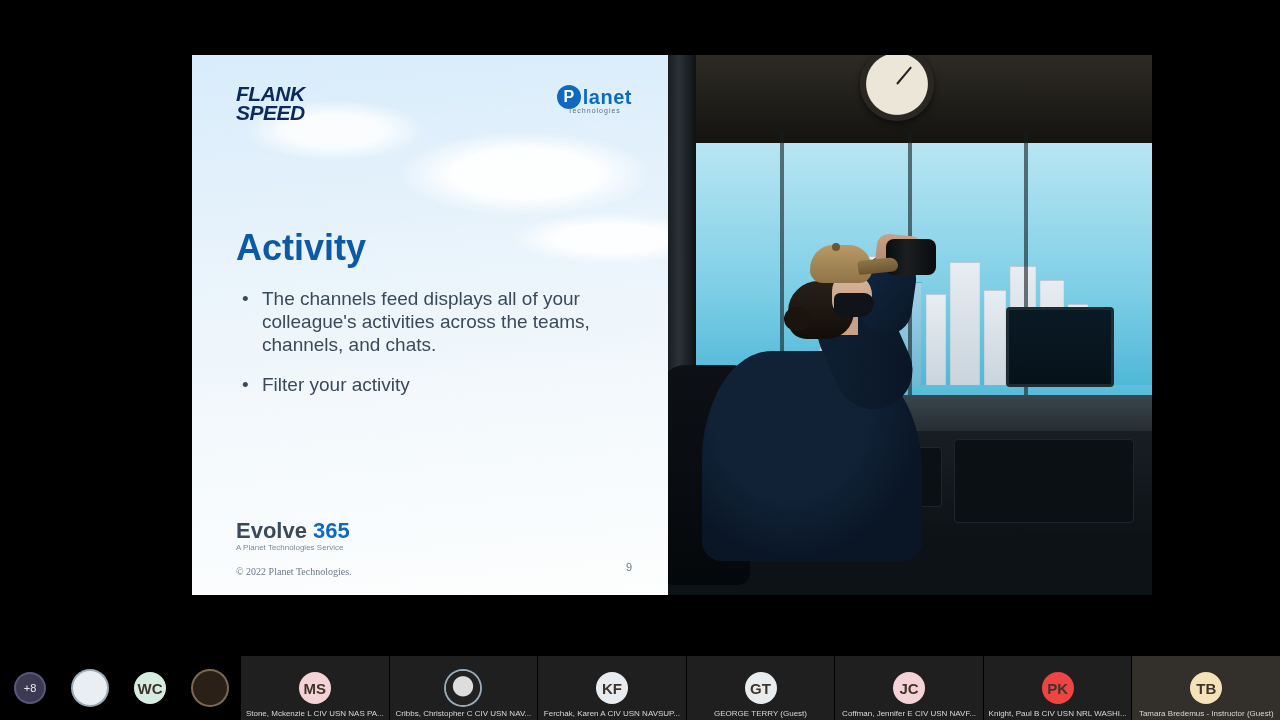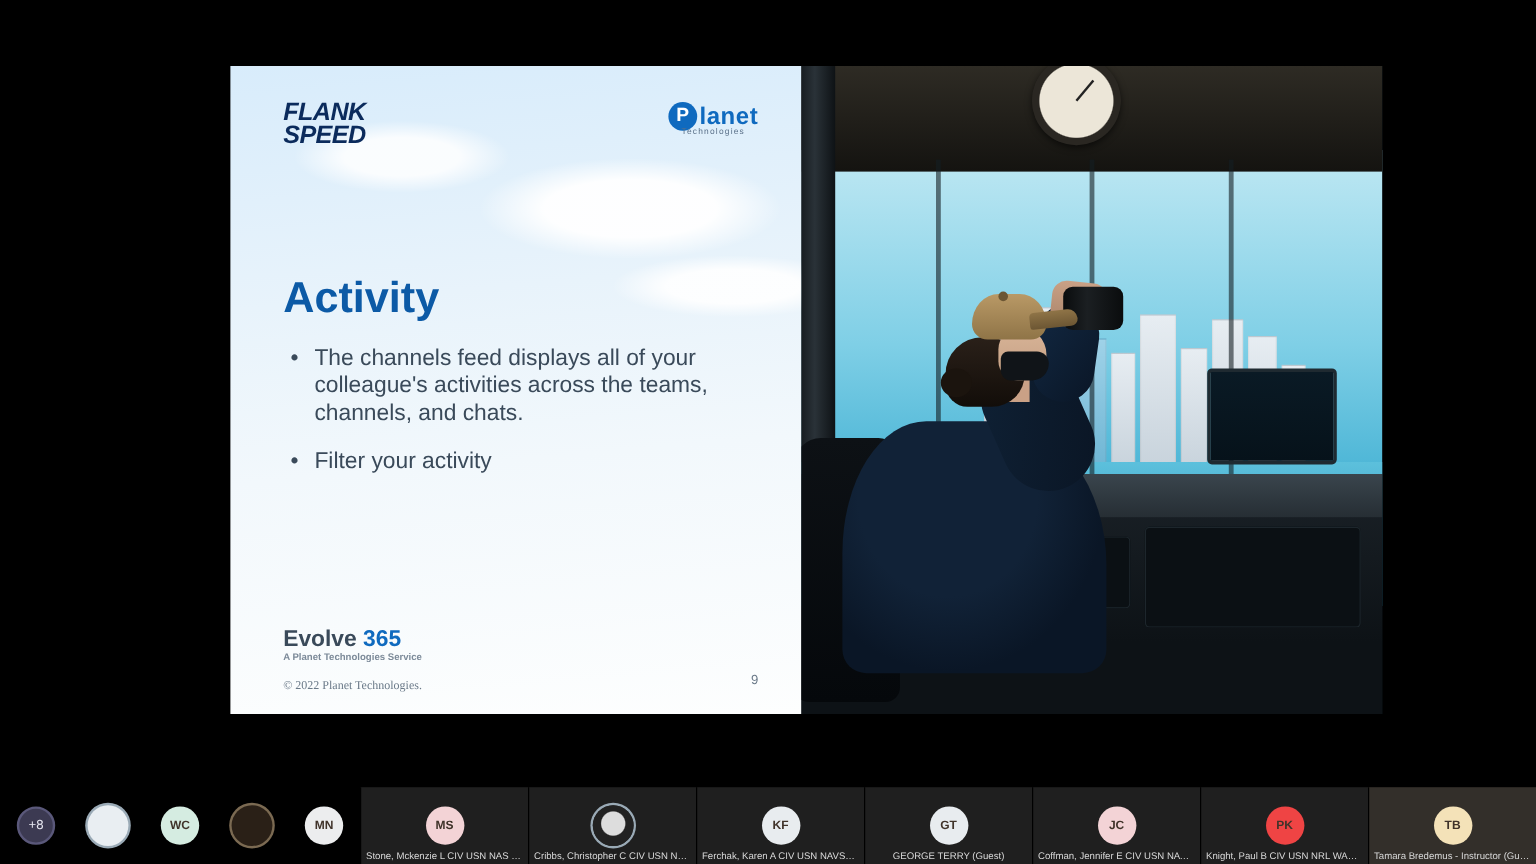--- a/index.html
+++ b/index.html
@@ -54,23 +54,23 @@
   .bullets li{
     position:relative; padding-left:26px; color:#3a4a5a;
     font-size:19px; line-height:1.22; margin-bottom:16px;
   }
   .bullets li::before{
     content:"•"; position:absolute; left:6px; top:0; color:#3a4a5a;
   }
   .footer{
     position:absolute; left:44px; right:36px; bottom:18px;
   }
-  .evolve{ font-weight:700; color:#3a4a5a; font-size:19px;}
+  .evolve{ font-weight:700; color:#3a4a5a; font-size:22px;}
   .evolve .n{ color:#0f6abf;}
-  .evolve-sub{font-size:8px;color:#7c8a99;margin-top:-1px;font-weight:bold;}
+  .evolve-sub{font-size:8px;color:#7c8a99;margin-top:-1px;}
   .copy{ font-size:10px; color:#6b7a89; margin-top:14px;font-family:Liberation Serif, serif;}
   .pagenum{ position:absolute; right:36px; bottom:22px; font-size:11px; color:#6b7a89;}
   
   .slide-right{
     width:484px; height:100%; position:relative; overflow:hidden; background:#0a1318;
   }
   .sr-sky{position:absolute;left:0;right:0;top:70px;height:270px;
     background:linear-gradient(#bfe8f3 0%, #7fcfe6 60%, #4bb5d6 100%);}
   .sr-city{position:absolute;left:0;right:0;top:195px;height:140px;}
   .bldg{position:absolute;bottom:0;background:linear-gradient(#e7edf2,#c8d3dc);border:1px solid rgba(0,0,0,.05);}
@@ -130,21 +130,21 @@
   .mini.small{ width:60px;}
   .tile{
     flex:1 1 0; min-width:0; background:#1f1f1f; border-left:1px solid #000;
     display:flex; flex-direction:column; align-items:center; justify-content:center;
     position:relative;
   }
   .tile.presenter{ background:#332f2a;justify-content:center;}
   .avatar{
     width:32px;height:32px;border-radius:50%;
     display:flex;align-items:center;justify-content:center;
-    font-size:10px;font-weight:600;color:#40332a;
+    font-size:15px;font-weight:600;color:#40332a;
   }
   .cap-label{
     position:absolute;left:4px;right:4px;bottom:2px;
     font-size:8px;color:#d8d8d8;text-align:center;
     white-space:nowrap;overflow:hidden;text-overflow:ellipsis;
   }
   .badge-more{
     width:32px;height:32px;border-radius:50%;background:#3c3a52;
     color:#e8e8f2;font-size:11px;display:flex;align-items:center;justify-content:center;border:2px solid #5a587a;
   }
@@ -254,23 +254,20 @@
 
   <div class="mini small">
     <div class="img-avatar"></div>
   </div>
   <div class="mini small">
     <div class="avatar" style="background:#d5ece1;">WC</div>
   </div>
   <div class="mini small">
     <div class="img-avatar dark"></div>
   </div>
-  <div class="mini small">
-    <div class="avatar" style="background:#ecedee;">MN</div>
-  </div>
 
   <div class="tile">
     <div class="avatar" style="background:#f3d3d6">MS</div>
     <div class="cap-label">Stone, Mckenzie L CIV USN NAS PA...</div>
   </div>
   <div class="tile">
     <div class="img-avatar eagle"></div>
     <div class="cap-label">Cribbs, Christopher C CIV USN NAV...</div>
   </div>
   <div class="tile">

